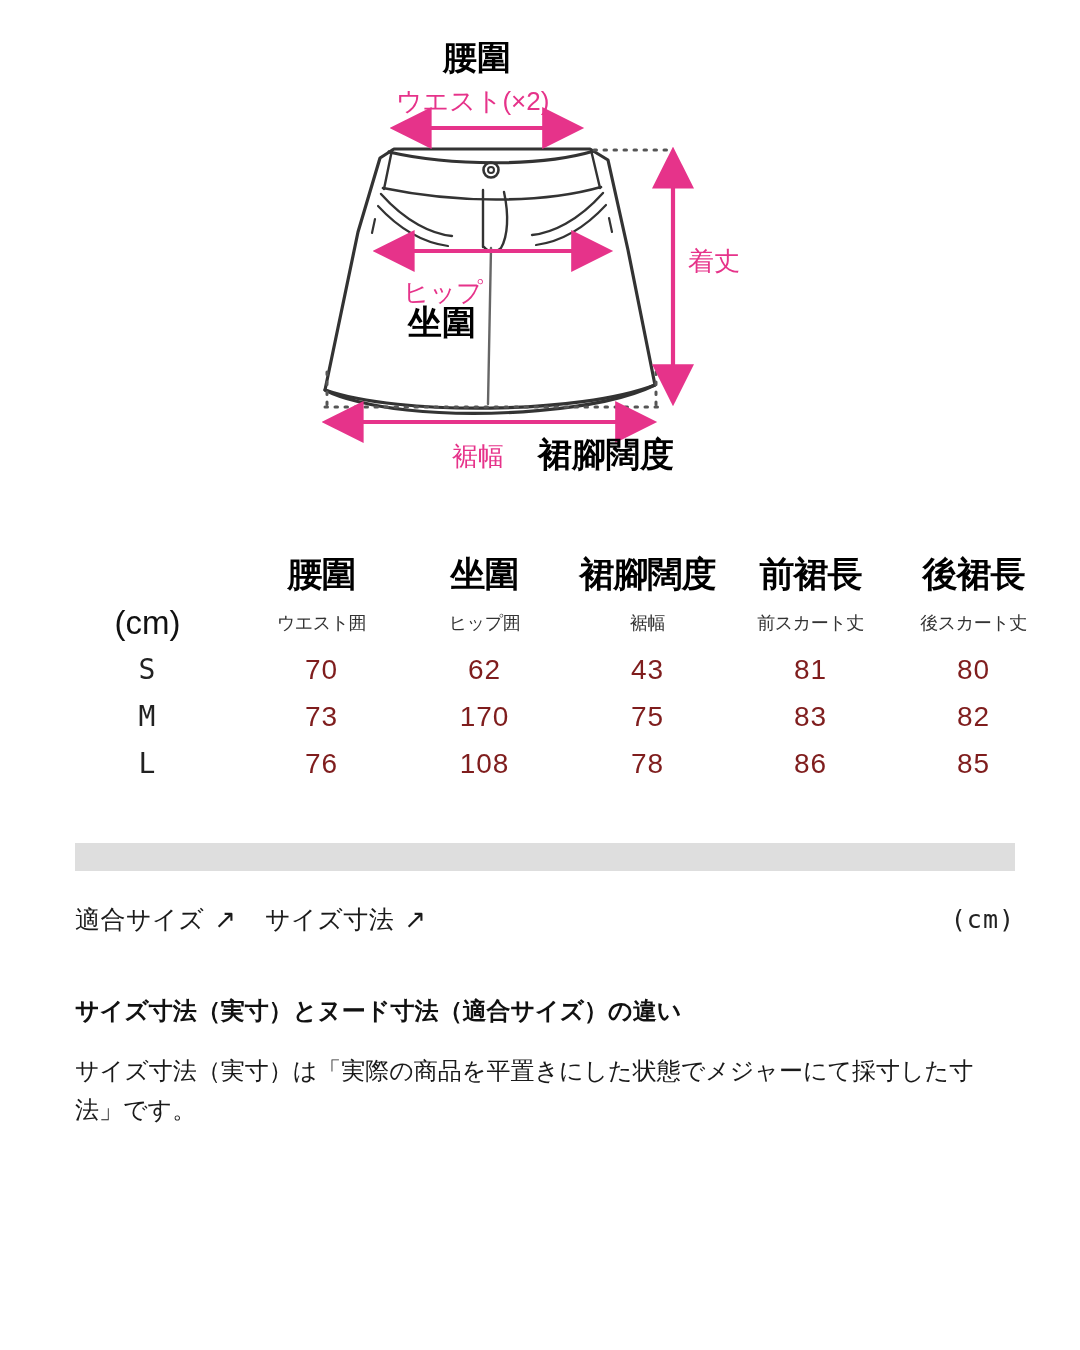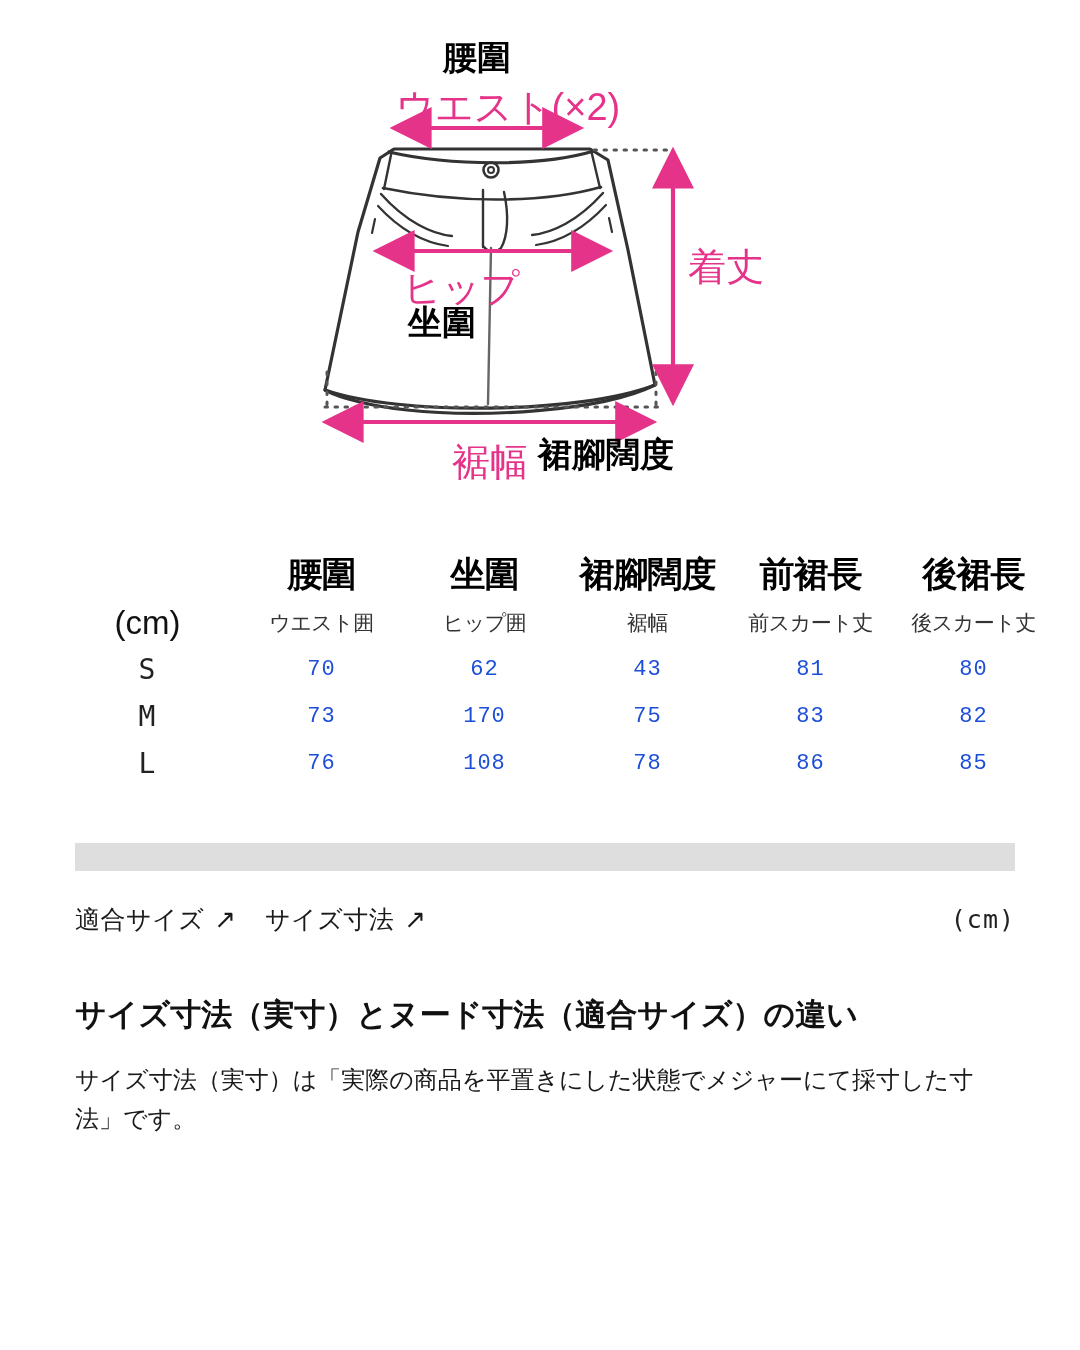--- a/index.html
+++ b/index.html
@@ -33,27 +33,27 @@
     line-height: 1;
   }
   .dg-zh {
     font-weight: bold;
     color: #000000;
     font-size: 34px;
     letter-spacing: 0px;
   }
   .dg-jp {
     color: #e6338a;
-    font-size: 38px;
+    font-size: 26px;
     font-weight: normal;
   }
 
   #label-waist-zh { left: 443px; top: 40px; }
   #label-waist-jp { left: 396px; top: 88px; }
-  #label-hip-jp   { left: 403px; top: 269px; }
+  #label-hip-jp   { left: 403px; top: 279px; }
   #label-hip-zh   { left: 408px; top: 305px; }
   #label-len-jp   { left: 688px; top: 248px; }
   #label-hem-jp   { left: 452px; top: 443px; }
   #label-hem-zh   { left: 538px; top: 437px; }
 
   
   #size-table-wrap {
     position: absolute;
     left: 0;
     top: 548px;
@@ -77,41 +77,41 @@
   .hdr-zh {
     font-size: 35px;
     font-weight: bold;
     color: #000;
     height: 52px;
     line-height: 52px;
     white-space: nowrap;
     letter-spacing: -1px;
   }
   .hdr-jp {
-    font-size: 21px;
+    font-size: 18px;
     font-weight: normal;
     color: #333;
     height: 46px;
     line-height: 46px;
     white-space: nowrap;
     letter-spacing: -0.5px;
   }
   .hdr-unit {
     font-size: 33px;
     color: #111;
     font-weight: normal;
     vertical-align: bottom;
     padding-bottom: 2px;
   }
   td.cell {
-    font-size: 22px;
-    color: #1d4ed8;
+    font-size: 28px;
+    color: #7f1d1d;
     height: 47px;
     line-height: 47px;
-    font-family: Liberation Mono, monospace;
+    font-family: Liberation Sans, sans-serif;
     letter-spacing: 1px;
   }
   td.cell-size {
     font-size: 28px;
     color: #222;
     font-family: "DejaVu Sans Mono", "Liberation Mono", monospace;
   }
 
   
   #gray-bar {
@@ -158,21 +158,21 @@
   }
 
   
   #notes {
     position: absolute;
     left: 75px;
     top: 995px;
     width: 945px;
   }
   #notes-heading {
-    font-size: 31px;
+    font-size: 24px;
     font-weight: bold;
     color: #111;
     letter-spacing: 0px;
     margin-bottom: 26px;
     line-height: 1.3;
   }
   .note-p {
     font-size: 24px;
     color: #1a1a1a;
     line-height: 1.62;

